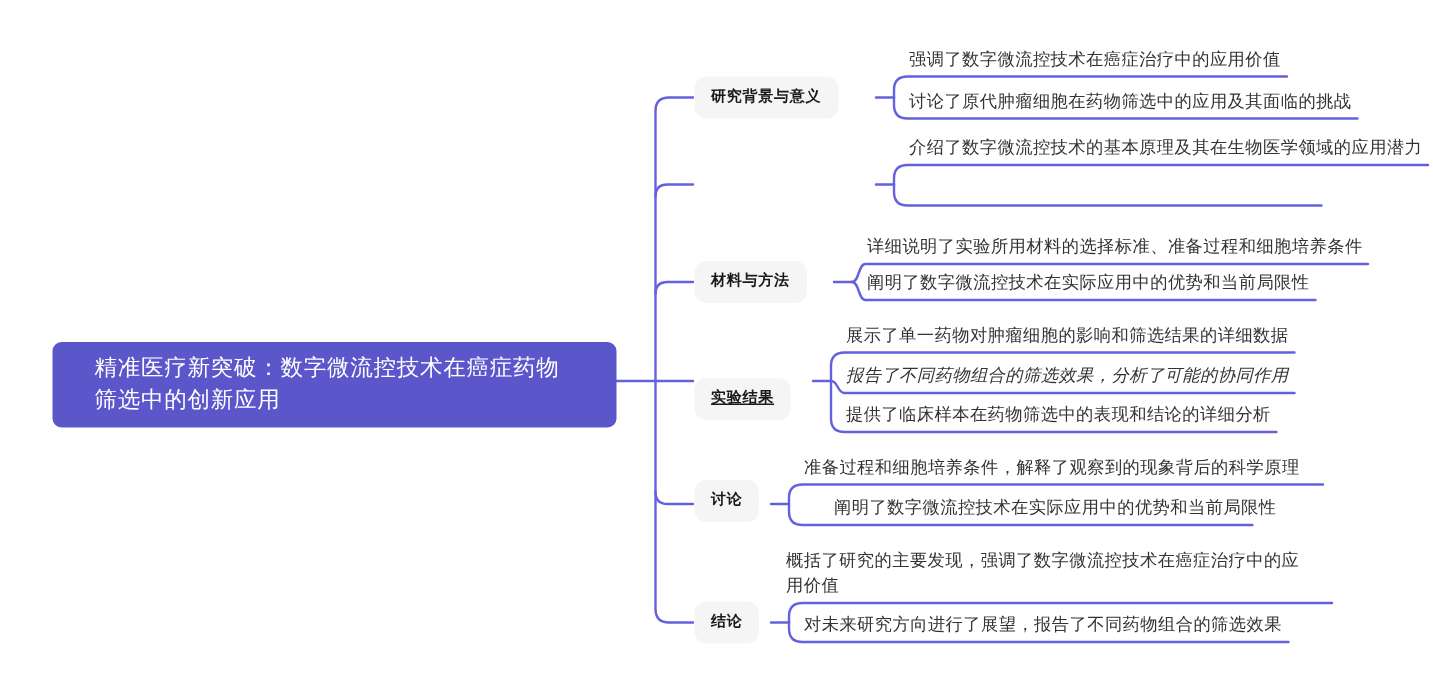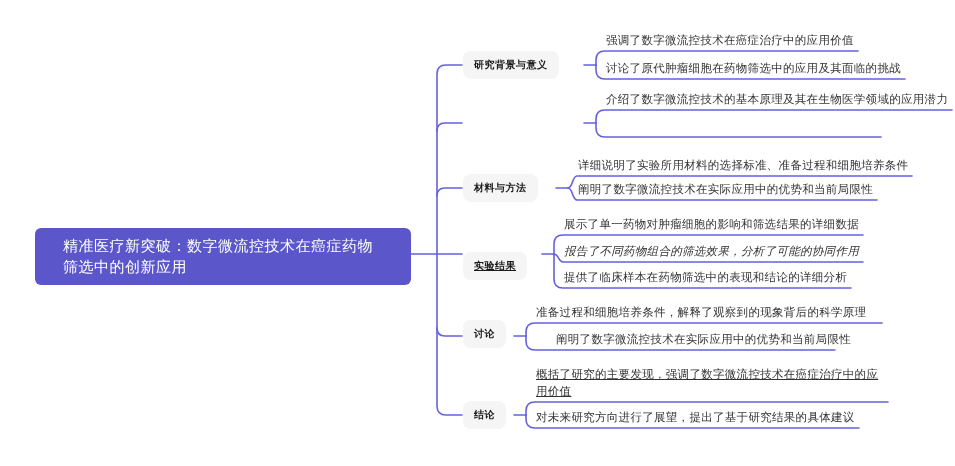--- a/index.html
+++ b/index.html
@@ -69,15 +69,15 @@
     <div class="leaf-node" style="left: 578px; top: 157px;">详细说明了实验所用材料的选择标准、准备过程和细胞培养条件</div>
     <div class="leaf-node" style="left: 578px; top: 181px;">阐明了数字微流控技术在实际应用中的优势和当前局限性</div>
     <div class="branch-node" style="left: 463px; top: 252px; text-decoration: underline;">实验结果</div>
     <div class="leaf-node" style="left: 564px; top: 216px;">展示了单一药物对肿瘤细胞的影响和筛选结果的详细数据</div>
     <div class="leaf-node" style="left: 564px; top: 243px; font-style: italic;">报告了不同药物组合的筛选效果，分析了可能的协同作用</div>
     <div class="leaf-node" style="left: 564px; top: 269px;">提供了临床样本在药物筛选中的表现和结论的详细分析</div>
     <div class="branch-node" style="left: 463px; top: 320px;">讨论</div>
     <div class="leaf-node" style="left: 536px; top: 304px;">准备过程和细胞培养条件，解释了观察到的现象背后的科学原理</div>
     <div class="leaf-node" style="left: 556px; top: 331px;">阐明了数字微流控技术在实际应用中的优势和当前局限性</div>
     <div class="branch-node" style="left: 463px; top: 401px; text-align: right;">结论</div>
-    <div class="leaf-node wrap" style="max-width: 348px; left: 536px; top: 366px; text-decoration: underline;">概括了研究的主要发现，强调了数字微流控技术在癌症治疗中的应用价值</div>
-    <div class="leaf-node" style="left: 536px; top: 409px;">对未来研究方向进行了展望，提出了基于研究结果的具体建议</div>
+    <div class="leaf-node wrap" style="max-width: 348px; left: 524px; top: 366px;">概括了研究的主要发现，强调了数字微流控技术在癌症治疗中的应用价值</div>
+    <div class="leaf-node" style="left: 536px; top: 409px;">对未来研究方向进行了展望，报告了不同药物组合的筛选效果</div>
   </div>
 
 </body></html>

